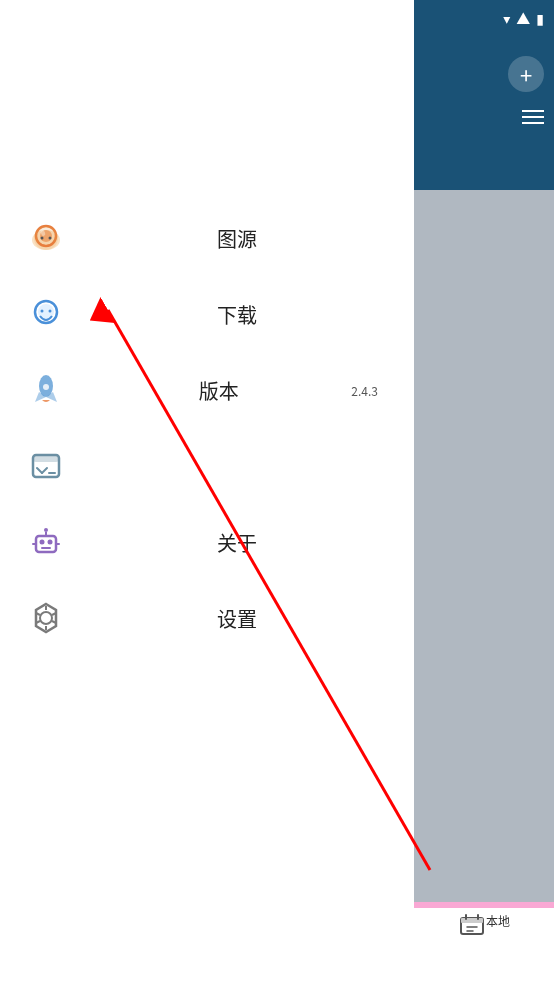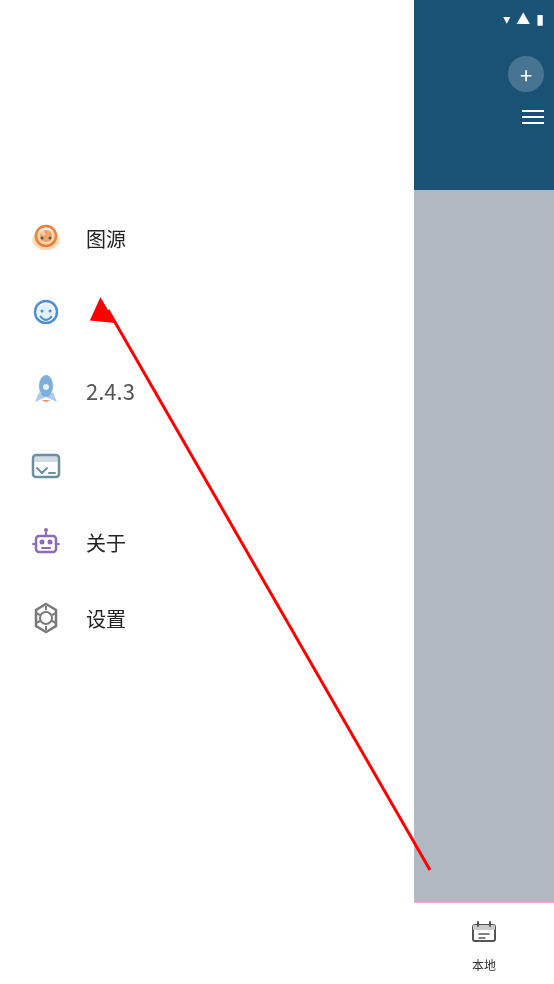--- a/index.html
+++ b/index.html
@@ -86,24 +86,24 @@
     }
 
     
     .bottom-tab {
       position: absolute;
       bottom: 0;
       right: 0;
       width: 140px;
       height: 82px;
       background: #fff;
-      border-top: 1px solid #f9a8d4;
-      display: flex;
-      flex-direction: column;
-      align-items: center;
+      border-top: 6px solid #f9a8d4;
+      display: flex;
+      flex-direction: row;
+      align-items: flex-start;
       justify-content: center;
       cursor: pointer;
       z-index: 10;
     }
 
     .bottom-tab-icon {
       font-size: 26px;
       color: #555;
     }
 
@@ -121,20 +121,21 @@
       width: 414px;
       height: 984px;
       background: #fff;
       z-index: 6;
     }
 
     
     .menu-list {
       margin-top: 200px;
       padding: 0 16px;
+      text-align: center;
     }
 
     .menu-item {
       display: flex;
       align-items: center;
       padding: 18px 10px;
       cursor: pointer;
       position: relative;
     }
 
@@ -149,21 +150,21 @@
       flex-shrink: 0;
     }
 
     .menu-item-label {
       font-size: 20px;
       color: #222;
       flex: 1;
     }
 
     .menu-item-value {
-      font-size: 22px;
+      font-size: 12px;
       color: #555;
       margin-right: 10px;
     }
 
     
     .arrow-overlay {
       position: absolute;
       top: 0;
       left: 0;
       width: 554px;
@@ -228,33 +229,35 @@
     <div class="menu-item">
       <div class="menu-item-icon icon-xiazai">
         <svg width="36" height="36" viewBox="0 0 36 36">
           <circle cx="18" cy="16" r="11" fill="none" stroke="#4a90d9" stroke-width="2.5"></circle>
           <circle cx="18" cy="16" r="8" fill="#d0e8ff" opacity="0.6"></circle>
           <path d="M12 20 Q18 28 24 20" fill="none" stroke="#4a90d9" stroke-width="2"></path>
           <circle cx="14" cy="15" r="1.5" fill="#4a90d9"></circle>
           <circle cx="22" cy="15" r="1.5" fill="#4a90d9"></circle>
         </svg>
       </div>
+      <span class="menu-item-label">下载</span>
     </div>
 
     <div class="menu-item">
       <div class="menu-item-icon icon-banben">
         <svg width="36" height="36" viewBox="0 0 36 36">
 
           <ellipse cx="18" cy="14" rx="7" ry="11" fill="#5b9bd5" opacity="0.8"></ellipse>
           <polygon points="11,20 7,30 18,25" fill="#5b9bd5" opacity="0.5"></polygon>
           <polygon points="25,20 29,30 18,25" fill="#5b9bd5" opacity="0.5"></polygon>
           <circle cx="18" cy="15" r="3" fill="#fff" opacity="0.8"></circle>
           <path d="M14 28 Q18 32 22 28" fill="#e87d3e" opacity="0.8"></path>
         </svg>
       </div>
+      <span class="menu-item-label">版本</span>
       <span class="menu-item-value">2.4.3</span>
     </div>
 
     <div class="menu-item">
       <div class="menu-item-icon icon-fankui">
         <svg width="36" height="36" viewBox="0 0 36 36">
 
           <rect x="5" y="7" width="26" height="22" rx="3" fill="none" stroke="#6b8fa3" stroke-width="2.5"></rect>
           <rect x="5" y="7" width="26" height="7" rx="3" fill="#6b8fa3" opacity="0.3"></rect>
           <line x1="9" y1="20" x2="14" y2="25" stroke="#6b8fa3" stroke-width="2" stroke-linecap="round"></line>

